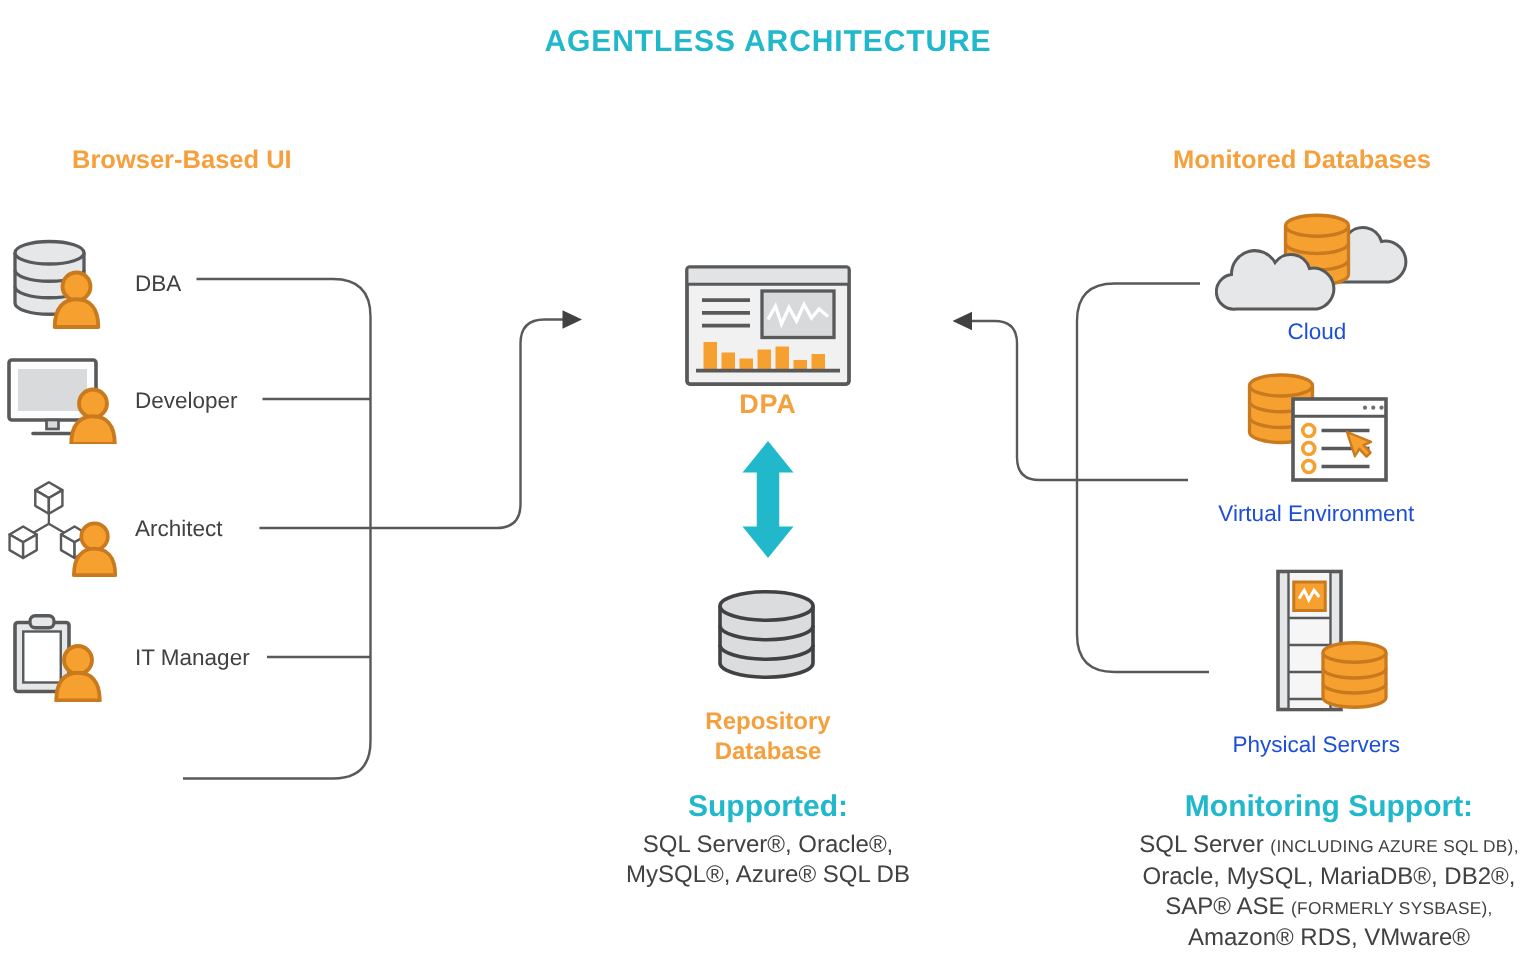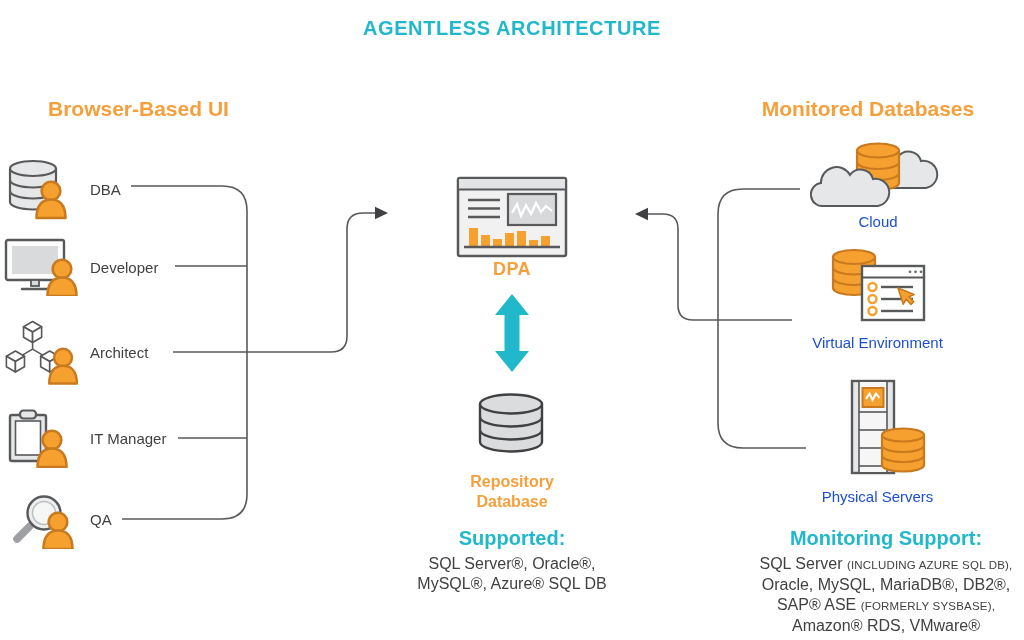--- a/index.html
+++ b/index.html
@@ -5,21 +5,21 @@
   html,body{margin:0;padding:0;background:#fff;}
   #canvas{
     position:relative;width:1024px;height:640px;background:#ffffff;
     font-family:"Liberation Sans",sans-serif;overflow:hidden;
   }
   .abs{position:absolute;}
   #page-title{
     top:17px;left:0;width:1024px;text-align:center;
     font-size:20px;font-weight:bold;letter-spacing:.6px;color:#21B8CC;
   }
-  .section-heading{font-size:21px;font-weight:bold;color:#F5A03C;}
+  .section-heading{font-size:17px;font-weight:bold;color:#F5A03C;}
   #left-heading{left:48px;top:97px;}
   #right-heading{left:736px;top:97px;width:264px;text-align:center;}
 
   .actor-row{left:4px;display:flex;align-items:center;height:66px;}
   .actor-row .icon-box{width:80px;display:flex;justify-content:flex-start;align-items:center;}
   .actor-label{font-size:15px;color:#414042;margin-left:6px;white-space:nowrap;}
   #row-dba{top:156px;}
   #row-developer{top:234px;}
   #row-architect{top:319px;}
   #row-itmanager{top:405px;}
@@ -135,31 +135,20 @@
       <svg width="70" height="60" viewBox="0 0 70 60">
         <rect x="6" y="7" width="36" height="46" rx="2" fill="#E6E7E8" stroke="#58595B" stroke-width="2.4"></rect>
         <rect x="11.5" y="13" width="25" height="34" fill="#FFFFFF" stroke="#58595B" stroke-width="1.6"></rect>
         <rect x="16" y="2.5" width="16" height="8" rx="3.5" fill="#E6E7E8" stroke="#58595B" stroke-width="2.2"></rect>
         <use href="#person" x="48" y="59"></use>
       </svg>
     </span>
     <span class="actor-label">IT Manager</span>
   </div>
 
-  <div id="row-qa" class="abs actor-row">
-    <span class="icon-box">
-      <svg width="74" height="60" viewBox="0 0 74 60">
-        <path d="M26 37 L13 50" stroke="#9D9FA2" stroke-width="7.5" stroke-linecap="round"></path>
-        <circle cx="40" cy="24" r="16.5" fill="#EDEEEF" stroke="#58595B" stroke-width="2.4"></circle>
-        <circle cx="40" cy="24" r="11.5" fill="#F5F6F6" stroke="#BCBEC0" stroke-width="1.5"></circle>
-        <use href="#person" x="54" y="60"></use>
-      </svg>
-    </span>
-    <span class="actor-label">QA</span>
-  </div>
 
   <span id="dpa-icon" class="abs">
     <svg width="112" height="84" viewBox="0 0 112 84">
       <rect x="2" y="2" width="108" height="78" rx="2" fill="#F1F1F2" stroke="#58595B" stroke-width="2.5"></rect>
       <rect x="3" y="3" width="106" height="10" fill="#E2E3E4"></rect>
       <path d="M2 13.5 H110" stroke="#58595B" stroke-width="2"></path>
       <g stroke="#58595B" stroke-width="2.5">
         <path d="M12 24 H44"></path>
           <path d="M12 32.5 H44"></path>
           <path d="M12 41 H44"></path>

